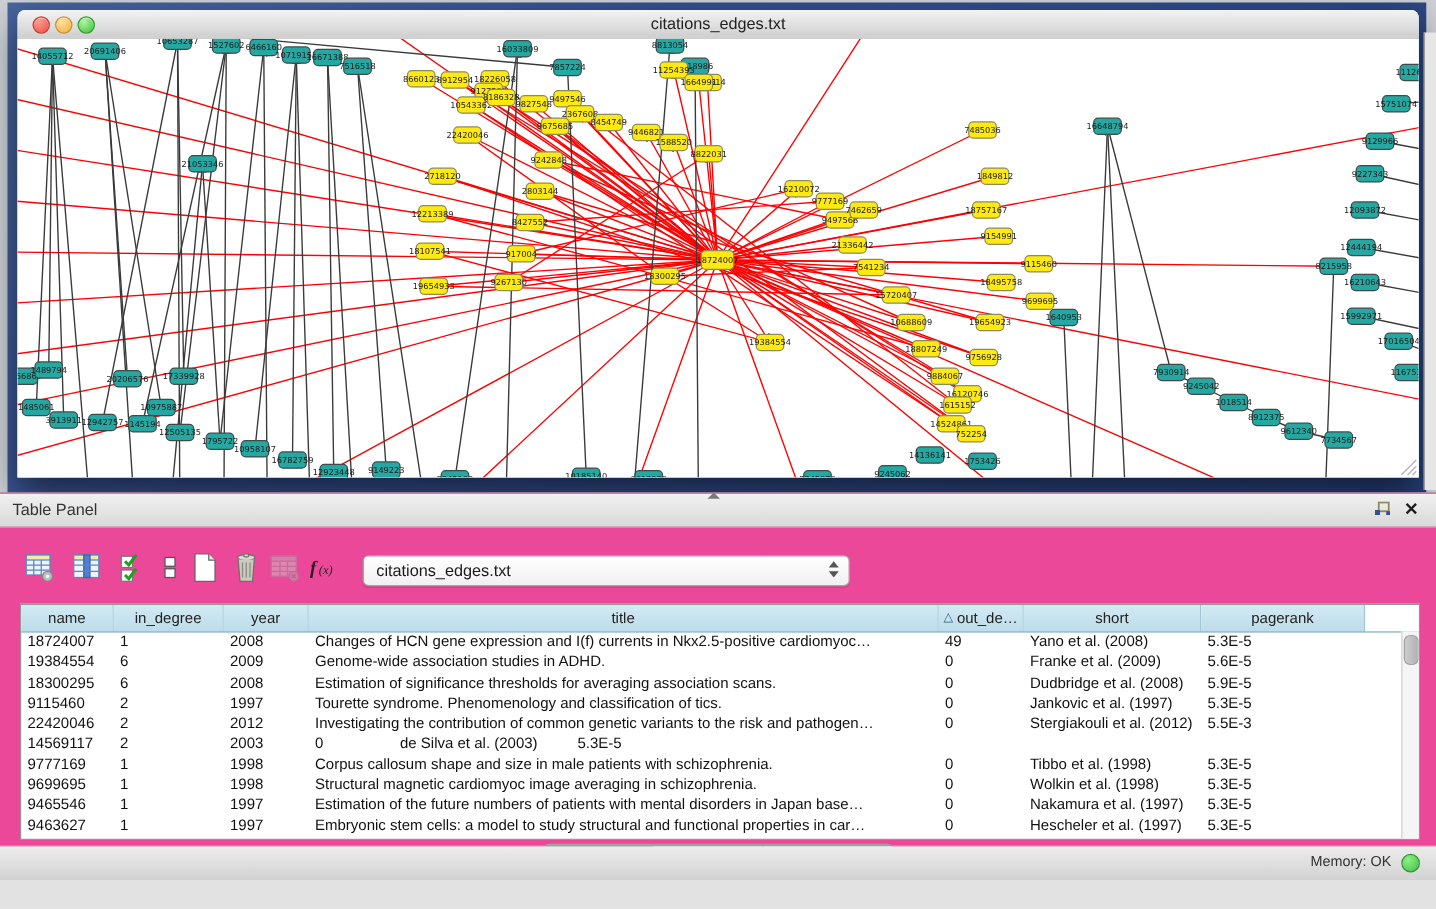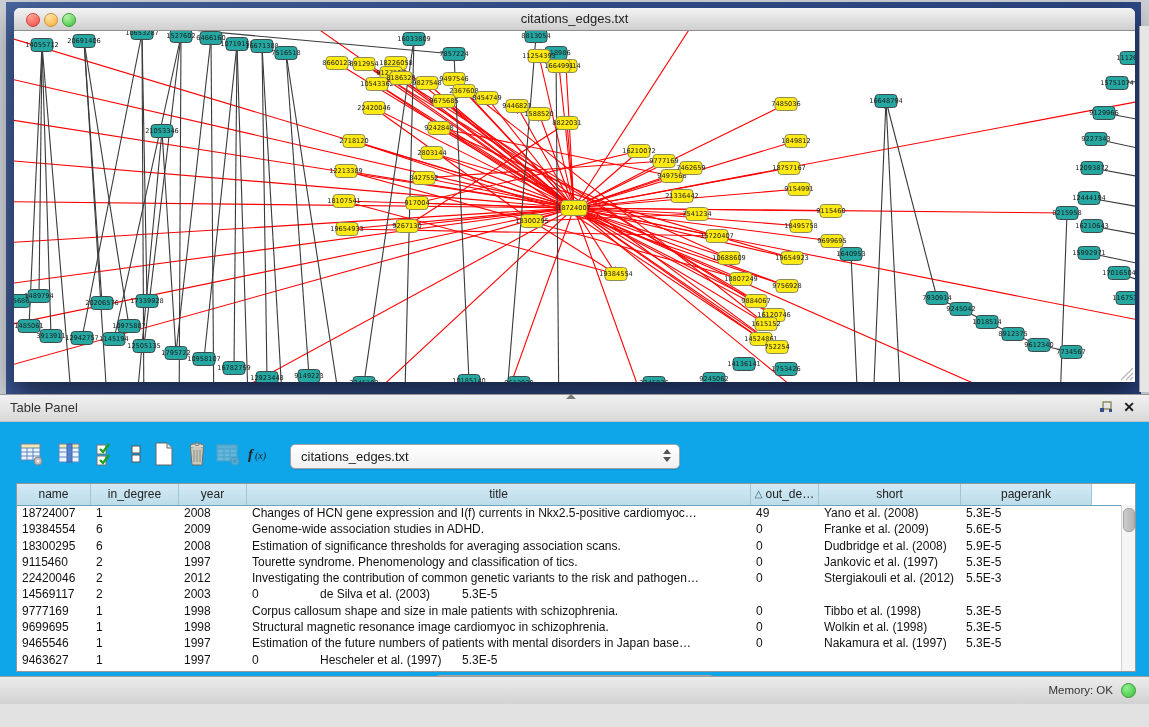--- a/index.html
+++ b/index.html
@@ -16,21 +16,21 @@
     background:linear-gradient(#f3f3f3,#cfcfcf);border-bottom:1px solid #8f8f8f;}
   .tl{position:absolute;top:5px;width:12px;height:12px;border-radius:50%;box-shadow:inset 0 1px 1px rgba(255,255,255,.5);}
   .tl.red{left:12px;background:radial-gradient(circle at 35% 30%,#ff9a90,#ee4c42);border:1px solid #ce3a32;}
   .tl.yel{left:30px;background:radial-gradient(circle at 35% 30%,#ffe2a0,#f3ab36);border:1px solid #cf8f2c;}
   .tl.grn{left:48px;background:radial-gradient(circle at 35% 30%,#b2f2a2,#39c03a);border:1px solid #2f9e2f;}
   .wtitle{position:absolute;left:0;right:0;top:3px;text-align:center;font-size:13px;color:#222;}
   .canvas{position:relative;width:1121px;height:351px;background:#fff;overflow:hidden;}
   .grip{position:absolute;right:1px;bottom:1px;width:14px;height:14px;opacity:.6;}
 
   
-  #table-panel{position:absolute;left:0;top:394px;width:1149px;height:306px;background:#0ea5e9;}
+  #table-panel{position:absolute;left:0;top:394px;width:1149px;height:306px;background:#ec4899;}
   .ptitle{position:relative;height:26px;background:linear-gradient(#f1f1f1,#d9d9d9);
     border-top:1px solid #98989a;border-bottom:1px solid #c2c2c2;}
   .ptitle .lbl{position:absolute;left:10px;top:5px;font-size:13px;color:#333;}
   .split{position:absolute;left:566px;top:-1px;width:0;height:0;border-left:5px solid transparent;border-right:5px solid transparent;border-bottom:5px solid #7a7a7a;}
   .float-ic{position:absolute;right:36px;top:6px;width:14px;height:13px;}
   .close-ic{position:absolute;right:14px;top:4px;font-size:14px;font-weight:bold;color:#1a1a1a;cursor:default;}
 
   .toolbar{position:absolute;left:0;top:26px;width:1149px;height:56px;}
   .tbtn{position:absolute;top:21px;width:28px;height:28px;background:transparent;border:none;padding:0;}
   .selector{position:absolute;left:290px;top:24px;width:388px;height:23px;border:1px solid #a3a3a3;border-radius:5px;
@@ -823,38 +823,39 @@
             <div class="tcell" style="width: 68px;">1998</div>
             <div class="tcell" style="width: 504px;">Corpus callosum shape and size in male patients with schizophrenia.</div>
             <div class="tcell" style="width: 68px;">0</div>
             <div class="tcell" style="width: 142px;">Tibbo et al. (1998)</div>
             <div class="tcell" style="width: 131px;">5.3E-5</div>
           </div>
           <div class="trow">
             <div class="tcell" style="width: 74px;">9699695</div>
             <div class="tcell" style="width: 88px;">1</div>
             <div class="tcell" style="width: 68px;">1998</div>
-            <div class="tcell" style="width: 504px;">Structural magnetic resonance image cardiomyoc in schizophrenia.</div>
+            <div class="tcell" style="width: 504px;">Structural magnetic cardiomyoc image averaging in schizophrenia.</div>
             <div class="tcell" style="width: 68px;">0</div>
             <div class="tcell" style="width: 142px;">Wolkin et al. (1998)</div>
             <div class="tcell" style="width: 131px;">5.3E-5</div>
           </div>
           <div class="trow">
             <div class="tcell" style="width: 74px;">9465546</div>
             <div class="tcell" style="width: 88px;">1</div>
             <div class="tcell" style="width: 68px;">1997</div>
             <div class="tcell" style="width: 504px;">Estimation of the future numbers of patients with mental disorders in Japan base…</div>
             <div class="tcell" style="width: 68px;">0</div>
             <div class="tcell" style="width: 142px;">Nakamura et al. (1997)</div>
             <div class="tcell" style="width: 131px;">5.3E-5</div>
           </div>
           <div class="trow">
             <div class="tcell" style="width: 74px;">9463627</div>
             <div class="tcell" style="width: 88px;">1</div>
             <div class="tcell" style="width: 68px;">1997</div>
+            <div class="tcell" style="width: 504px;">Embryonic stem cells: a model to study structural and functional properties in car…</div>
             <div class="tcell" style="width: 68px;">0</div>
             <div class="tcell" style="width: 142px;">Hescheler et al. (1997)</div>
             <div class="tcell" style="width: 131px;">5.3E-5</div>
           </div>
         </div>
       <div class="vscroll">
         <div class="vthumb"></div>
       </div>
     </div>
 

